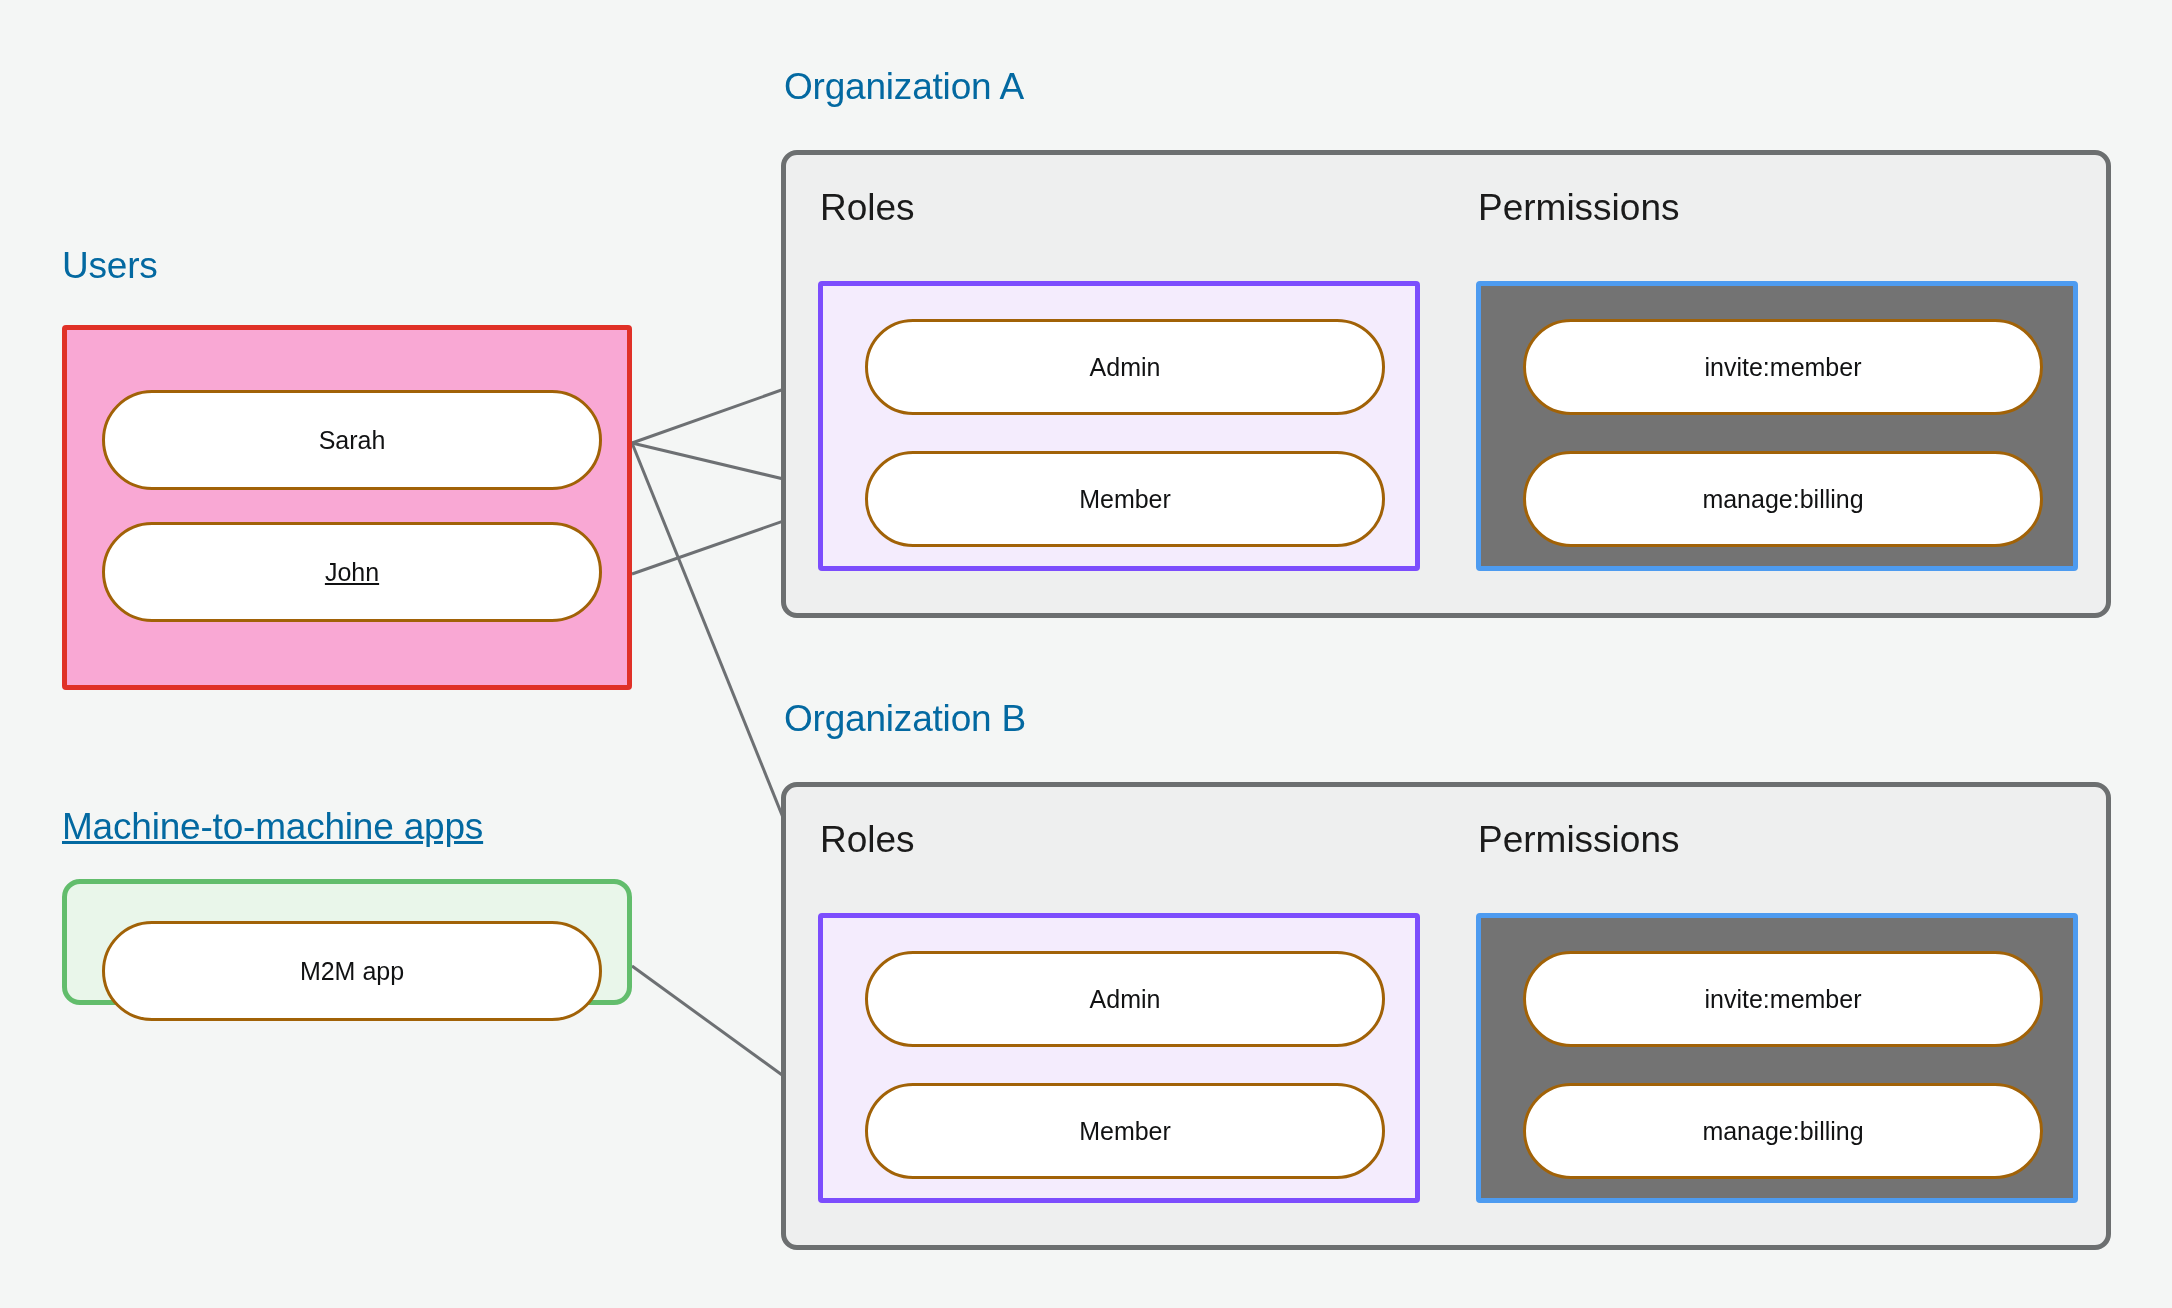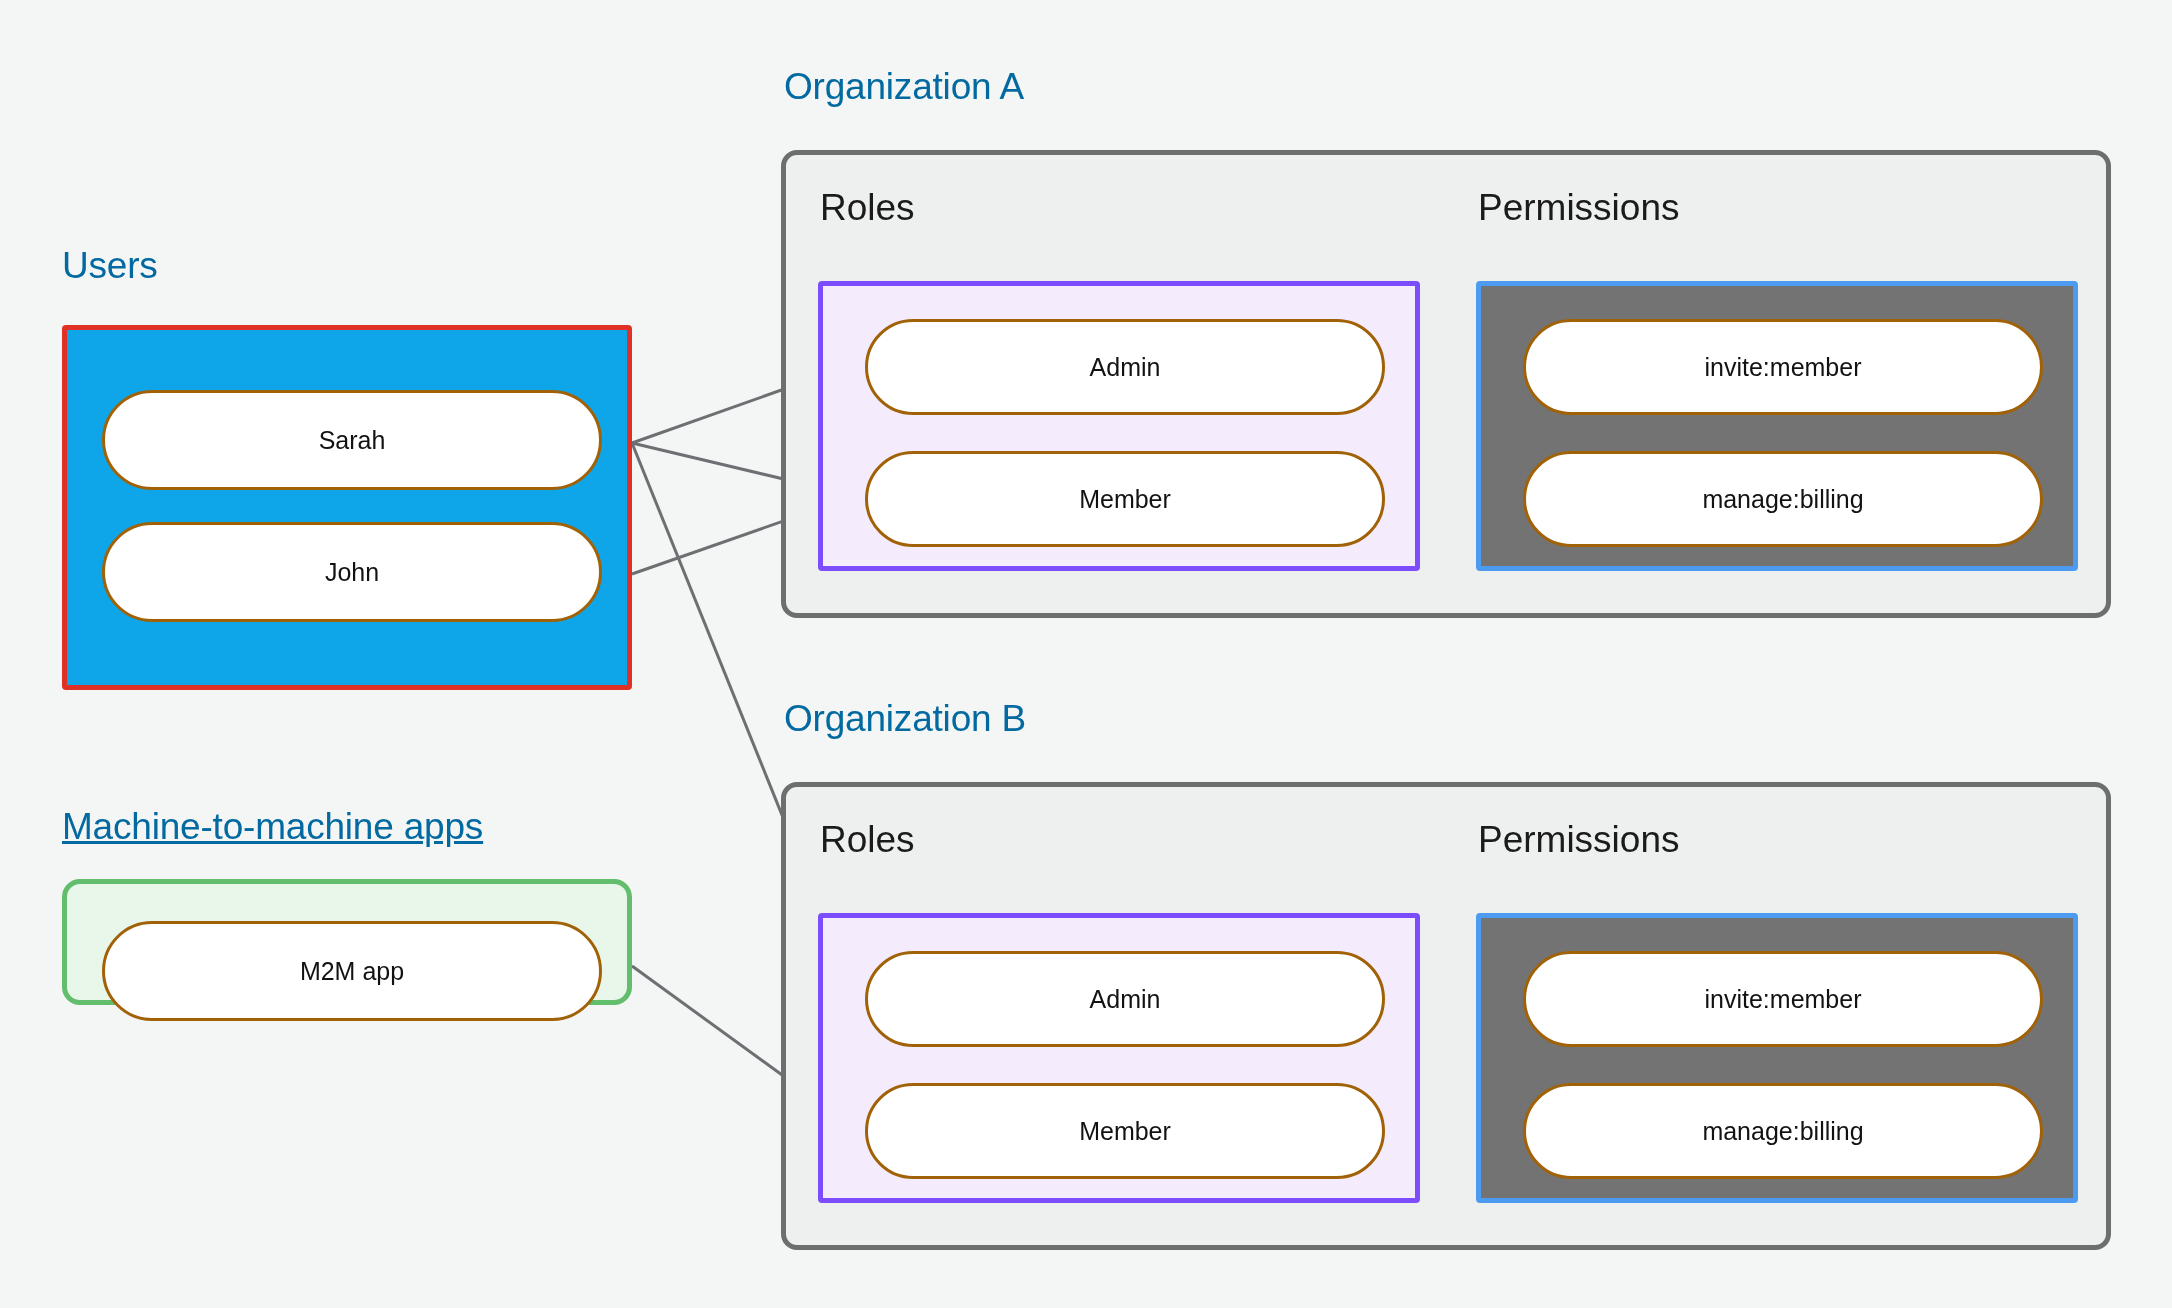--- a/index.html
+++ b/index.html
@@ -30,21 +30,21 @@
   }
 
   
   .group-box {
     position: absolute;
     box-sizing: border-box;
     border-radius: 4px;
   }
   .group-users {
     border: 5px solid #e03127;
-    background: #0ea5e9;
+    background: #f9a8d4;
   }
   .group-m2m {
     border: 5px solid #62bd6c;
     background: #e9f6ea;
   }
   .group-org {
     border: 5px solid #6c6f70;
     background: #eeefef;
     border-radius: 16px;
   }
@@ -136,21 +136,21 @@
     <circle cx="855" cy="996" r="10"></circle>
     <circle cx="855" cy="1128" r="10"></circle>
     <circle cx="1513" cy="996" r="10"></circle>
     <circle cx="1513" cy="1128" r="10"></circle>
   </svg>
 
   <div class="caption" style="left:62px; top:245px;">Users</div>
 
   <div class="group-box group-users" style="left:62px; top:325px; width:570px; height:365px;">
     <div class="node" style="left:35px; top:60px; width:500px; height:100px;">Sarah</div>
-    <div class="node" style="left:35px; top:192px; width:500px; height:100px;">John</div>
+    <div class="node" style="left:35px; top:192px; width:500px; height:100px;text-decoration:underline;">John</div>
   </div>
 
   <div class="caption" style="left:62px; top:806px;text-decoration:underline;">Machine-to-machine apps</div>
 
   <div class="group-box group-m2m" style="left:62px; top:879px; width:570px; height:126px;border-radius:18px;">
     <div class="node" style="left:35px; top:37px; width:500px; height:100px;">M2M app</div>
   </div>
 
   <div class="caption" style="left:784px; top:66px;">Organization A</div>
 

